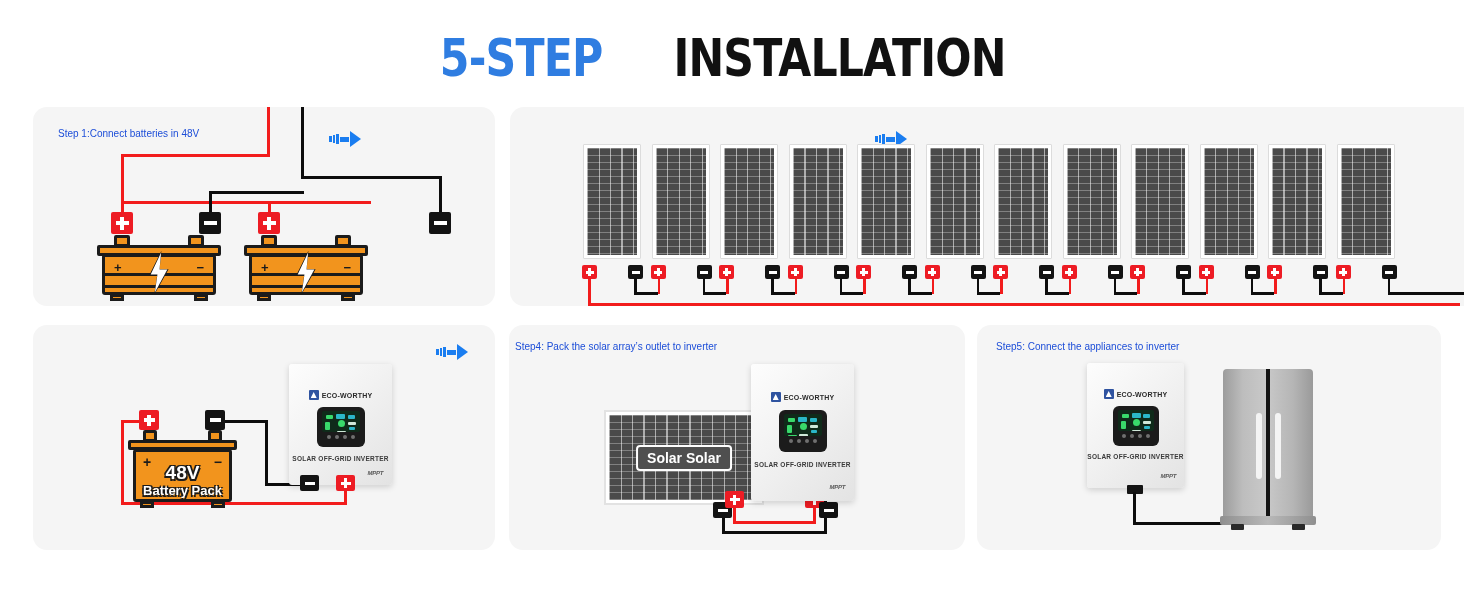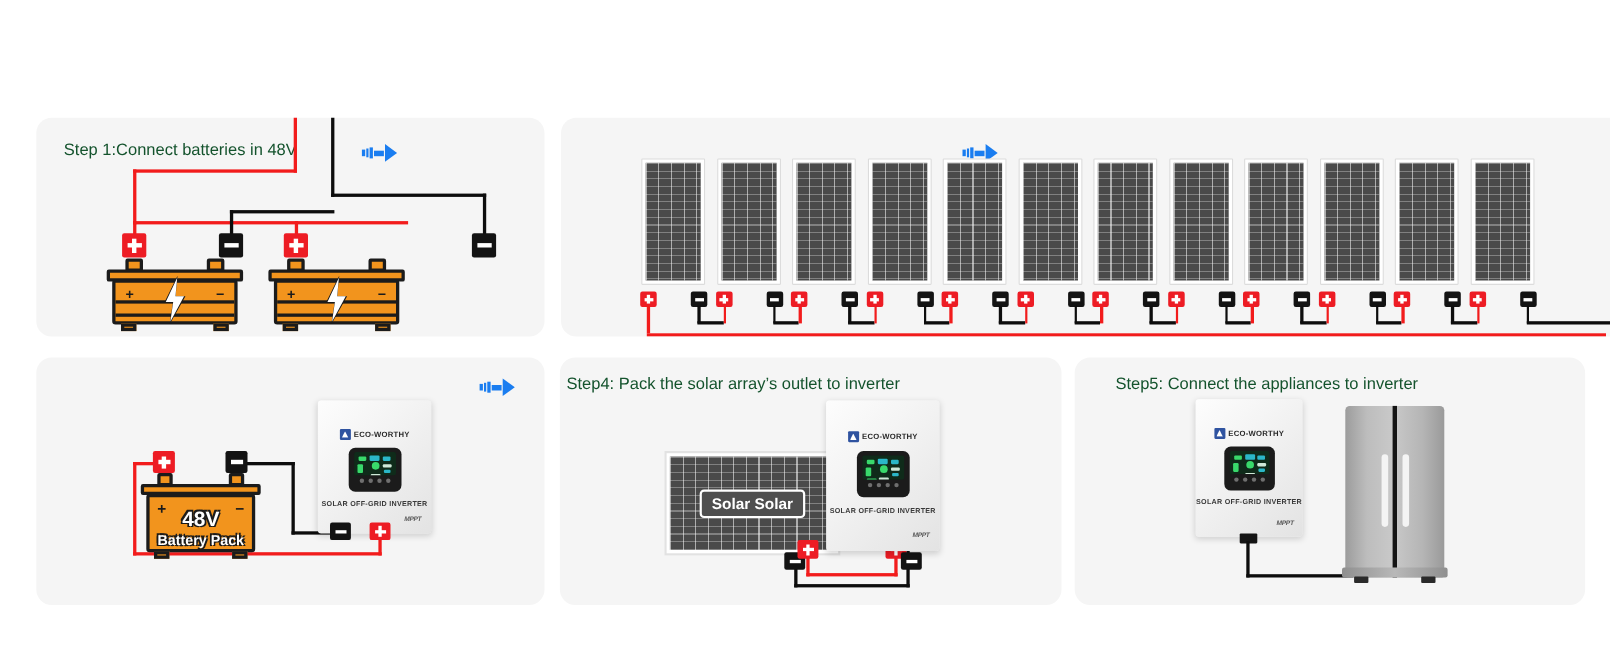--- a/index.html
+++ b/index.html
@@ -25,22 +25,22 @@
 
   
   .card {
     position: absolute;
     background: #f5f5f5;
     border-radius: 14px;
     overflow: hidden;
   }
   .card-title {
     position: absolute;
-    font-size: 15px;
-    color: #14532d;
+    font-size: 10px;
+    color: #1d4ed8;
     white-space: nowrap;
     font-family: "Liberation Sans", sans-serif;
   }
   .arrow { position: absolute; display:flex; align-items:center; gap:1px; }
   .arrow i { display:block; width:2.5px; height:6px; background:#1a7df0; border-radius:0; }
   .arrow i.d2 { height:8px; }
   .arrow i.d3 { height:10px; }
   .arrow .bar { width:9px; height:5px; background:#1a7df0; }
   .arrow .head {
     width:0;height:0;border-left:11px solid #1a7df0;
@@ -123,21 +123,21 @@
     padding:3px;
   }
 
   
   #card3 { left:33px; top:325px; width:462px; height:225px; }
   #card3 .ttl { left:25px; top:16px; }
   #card3 .arrow { left:403px; top:19px; }
   #card4 { left:509px; top:325px; width:456px; height:225px; }
   #card4 .ttl { left:6px; top:16px; }
   #card5 { left:977px; top:325px; width:464px; height:225px; }
-  #card5 .ttl { left:37px; top:16px; }
+  #card5 .ttl { left:19px; top:16px; }
 
   
   .inverter {
     position:absolute;
     background: linear-gradient(135deg,#fdfdfd 0%,#f2f2f2 45%,#e3e3e3 100%);
     border-radius:3px;
     box-shadow: 0 2px 6px rgba(0,0,0,.16);
   }
   .inv-brand {
     position:absolute; left:0; right:0; display:flex; align-items:center;
@@ -201,20 +201,23 @@
   .fridge-base { position:absolute; left:-3px; right:-3px; bottom:0; height:9px;
     background:linear-gradient(to right,#8f8f8f,#b8b8b8,#8f8f8f); border-radius:2px; }
 
   .plug { position:absolute; background:#141414; border-radius:1px; }
 </style>
 </head>
 <body>
 
 <div class="page">
 
+  <div class="title">
+    <span class="t-blue">5-STEP</span><span class="t-black">&nbsp;</span><span class="t-black">INSTALLATION</span>
+  </div>
 
   <div class="card" id="card1">
     <div class="card-title ttl">Step 1:Connect batteries in 48V</div>
     <div class="arrow">
       <i class="d1"></i>
         <i class="d2"></i>
         <i class="d3"></i>
         <div class="bar"></div>
         <div class="head"></div>
     </div>

